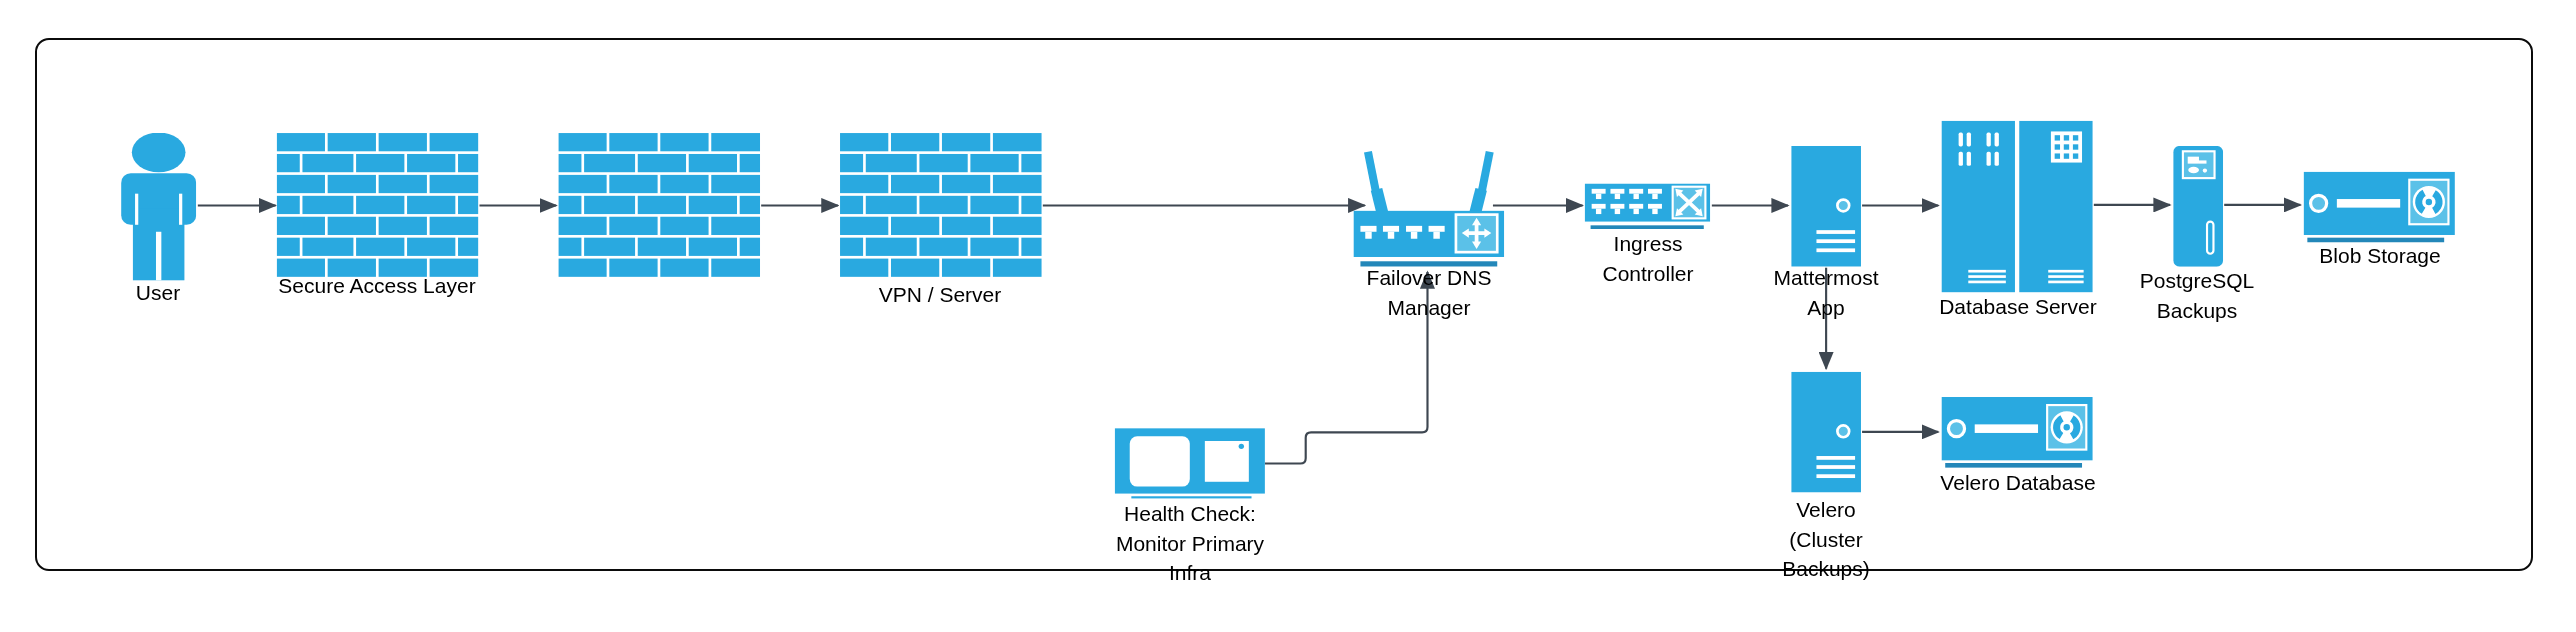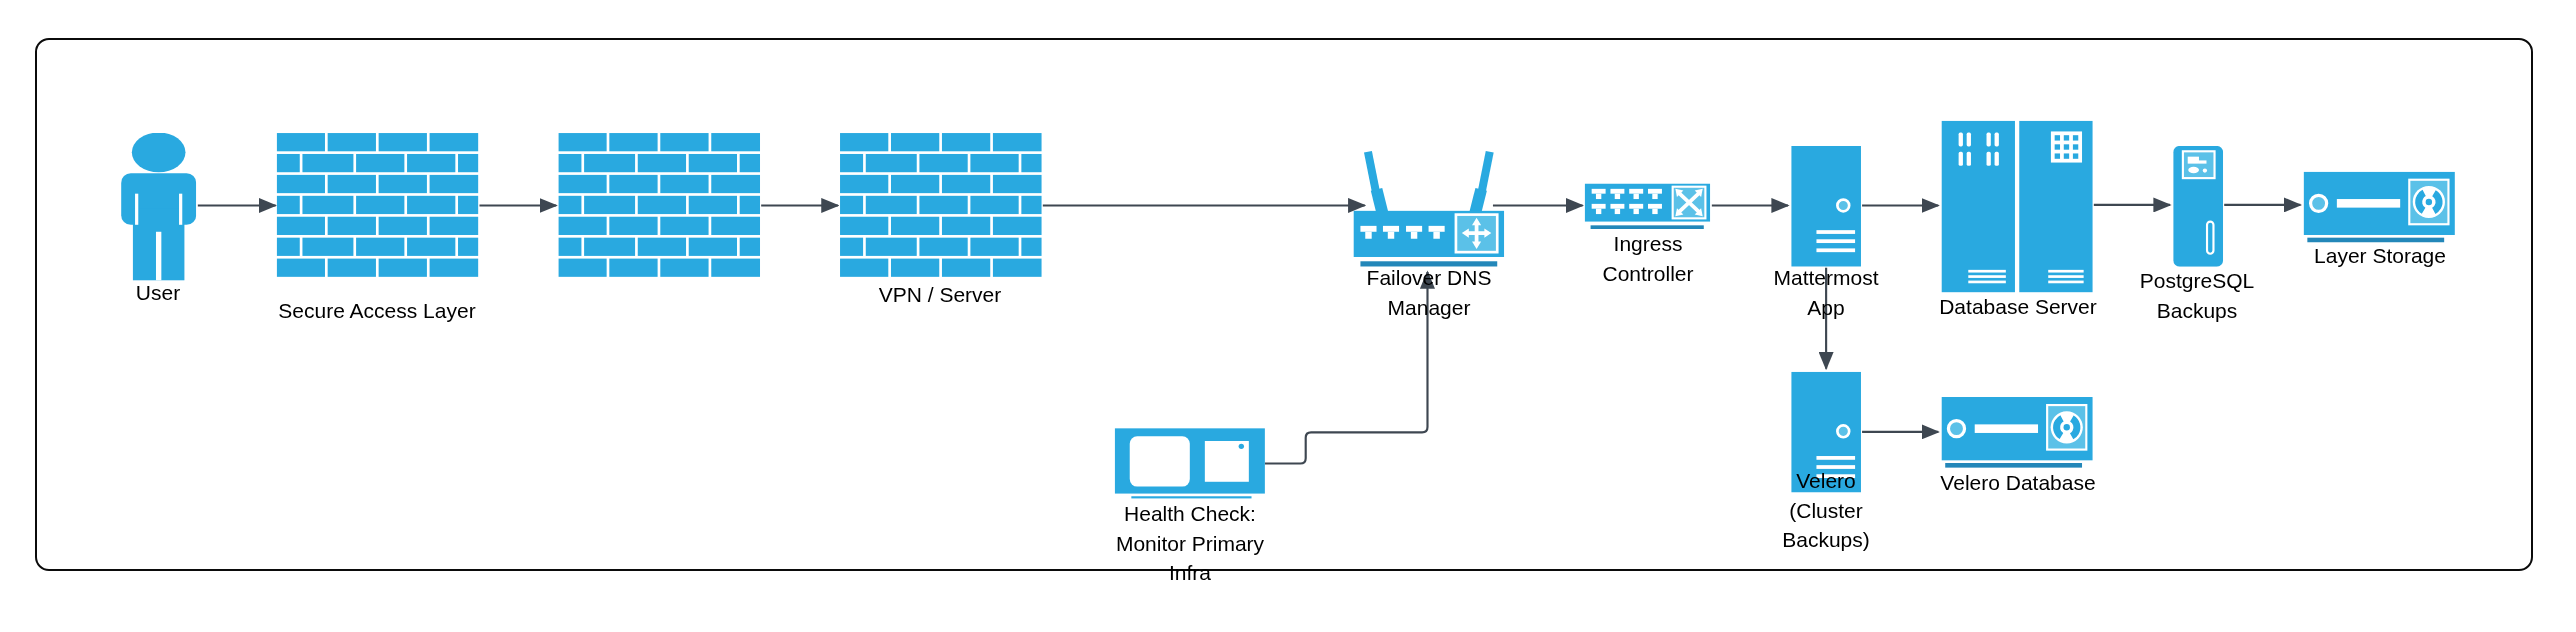--- a/index.html
+++ b/index.html
@@ -230,34 +230,34 @@
     <use href="#sym-tower" x="3338" y="272" width="130" height="225"></use>
     <use href="#sym-dbrack" x="3618" y="225" width="282" height="320"></use>
     <use href="#sym-pgtower" x="4050" y="272" width="93" height="225"></use>
     <use href="#sym-storage" x="4293" y="320" width="282" height="132"></use>
     <use href="#sym-health" x="2077" y="798" width="280" height="134"></use>
     <use href="#sym-tower" x="3338" y="693" width="130" height="225"></use>
     <use href="#sym-storage" x="3618" y="740" width="282" height="132"></use>
   </svg>
 
   <div class="label" style="left:158px;top:278px">User</div>
-  <div class="label" style="left:377px;top:296px">Secure Access Layer</div>
+  <div class="label" style="left:377px;top:271px">Secure Access Layer</div>
   <div class="label" style="left:940px;top:280px">VPN / Server</div>
   <div class="label" style="left:1429px;top:263px">Failover DNS
 Manager</div>
   <div class="label" style="left:1648px;top:229px">Ingress
 Controller</div>
   <div class="label" style="left:1826px;top:263px">Mattermost
 App</div>
   <div class="label" style="left:2018px;top:292px">Database Server</div>
   <div class="label" style="left:2197px;top:266px">PostgreSQL
 Backups</div>
-  <div class="label" style="left:2380px;top:241px">Layer Storage</div>
+  <div class="label" style="left:2380px;top:241px">Blob Storage</div>
   <div class="label" style="left:1190px;top:499px">Health Check:
 Monitor Primary
 Infra</div>
-  <div class="label" style="left:1826px;top:466px">Velero
+  <div class="label" style="left:1826px;top:495px">Velero
 (Cluster
 Backups)</div>
   <div class="label" style="left:2018px;top:468px">Velero Database</div>
 
 </div>
 
 
 </body></html>

